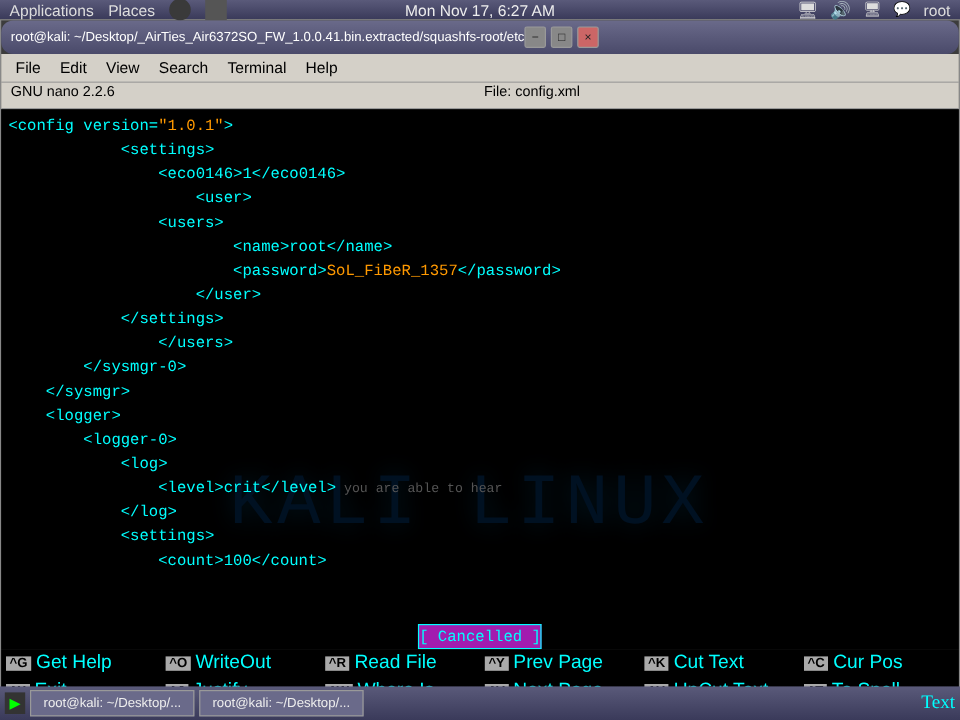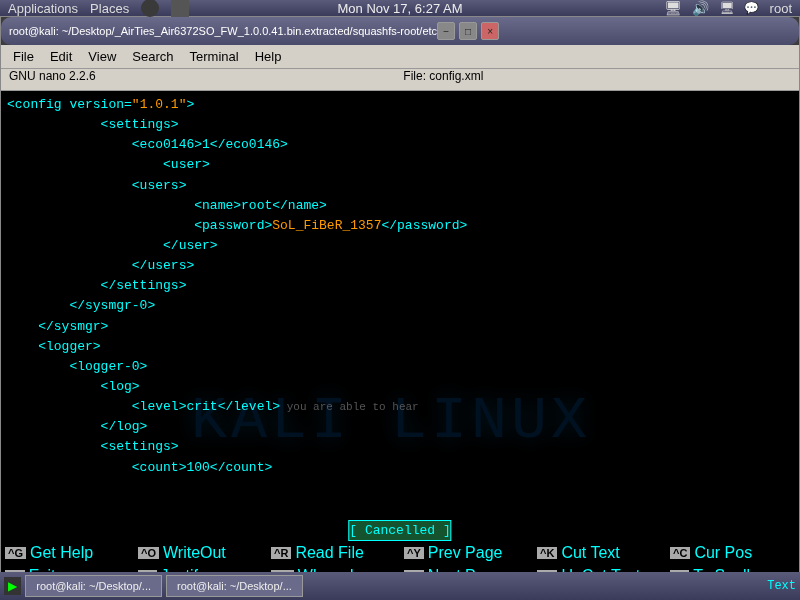--- a/index.html
+++ b/index.html
@@ -61,21 +61,21 @@
     }
     .xml-line { line-height: 1.55; white-space: pre; }
     .tag { color: #0ff; }
     .attr-val { color: #ff9900; }
     .text-content { color: #0ff; }
     .password-val { color: #ff9900; }
 
     
     #cancelled-bar {
       position: absolute; bottom: 0; left: 50%; transform: translateX(-50%);
-      background: #14532d; border: 1px solid #0ff; color: #0ff;
+      background: #a21caf; border: 1px solid #0ff; color: #0ff;
       padding: 2px 0; font-size: 13px; font-family: 'Courier New', monospace;
     }
     .shortcut-item {
       display: flex; align-items: center; padding: 2px 4px; color: #ddd;
       border-right: none;
     }
     .shortcut-key { color: #000; background: #aaa; padding: 0 3px; margin-right: 4px; font-weight: bold; white-space: nowrap; font-size: 11px; }
     .shortcut-label { color: #0ff; }
     #shortcuts-row { display: flex; flex-direction: column; height: 46px; }
     .shortcut-row { display: grid; grid-template-columns: repeat(6, 1fr); flex: 1; }
@@ -164,22 +164,22 @@
 
     <div style="position:relative;z-index:1;">
       <div class="xml-line"><span class="tag">&lt;config version=</span><span class="attr-val">"1.0.1"</span><span class="tag">&gt;</span></div>
       <div class="xml-line"><span class="tag">            &lt;settings&gt;</span></div>
       <div class="xml-line"><span class="tag">                &lt;eco0146&gt;</span><span class="text-content">1</span><span class="tag">&lt;/eco0146&gt;</span></div>
       <div class="xml-line"><span class="tag">                    &lt;user&gt;</span></div>
       <div class="xml-line"><span class="tag">                &lt;users&gt;</span></div>
       <div class="xml-line"><span class="tag">                        &lt;name&gt;</span><span class="text-content">root</span><span class="tag">&lt;/name&gt;</span></div>
       <div class="xml-line"><span class="tag">                        &lt;password&gt;</span><span class="password-val">SoL_FiBeR_1357</span><span class="tag">&lt;/password&gt;</span></div>
       <div class="xml-line"><span class="tag">                    &lt;/user&gt;</span></div>
+      <div class="xml-line"><span class="tag">            &lt;/settings&gt;</span></div>
       <div class="xml-line"><span class="tag">                &lt;/users&gt;</span></div>
-      <div class="xml-line"><span class="tag">            &lt;/settings&gt;</span></div>
       <div class="xml-line"><span class="tag">        &lt;/sysmgr-0&gt;</span></div>
       <div class="xml-line"><span class="tag">    &lt;/sysmgr&gt;</span></div>
       <div class="xml-line"><span class="tag">    &lt;logger&gt;</span></div>
       <div class="xml-line"><span class="tag">        &lt;logger-0&gt;</span></div>
       <div class="xml-line"><span class="tag">            &lt;log&gt;</span></div>
       <div class="xml-line"><span class="tag">                &lt;level&gt;</span><span class="text-content">crit</span><span class="tag">&lt;/level&gt;</span><span style="color:#555;font-size:11px;"> you are able to hear</span></div>
       <div class="xml-line"><span class="tag">            &lt;/log&gt;</span></div>
       <div class="xml-line"><span class="tag">            &lt;settings&gt;</span></div>
       <div class="xml-line"><span class="tag">                &lt;count&gt;</span><span class="text-content">100</span><span class="tag">&lt;/count&gt;</span></div>
     </div>
@@ -241,14 +241,14 @@
       </div>
     </div>
   </div>
 </div>
 
 <div id="taskbar">
   <span style="color:#0f0;font-size:12px;background:#333;padding:2px 4px;">▶</span>
   <div class="task-btn">root@kali: ~/Desktop/...</div>
   <div class="task-btn">root@kali: ~/Desktop/...</div>
   <div style="flex:1;"></div>
-  <span style="color:#0ff;font-size:12px;font-family:Liberation Mono, monospace;">Text</span>
+  <span style="color:#0ff;font-size:16px;font-family:Liberation Serif, serif;">Text</span>
 </div>
 
 </body></html>

